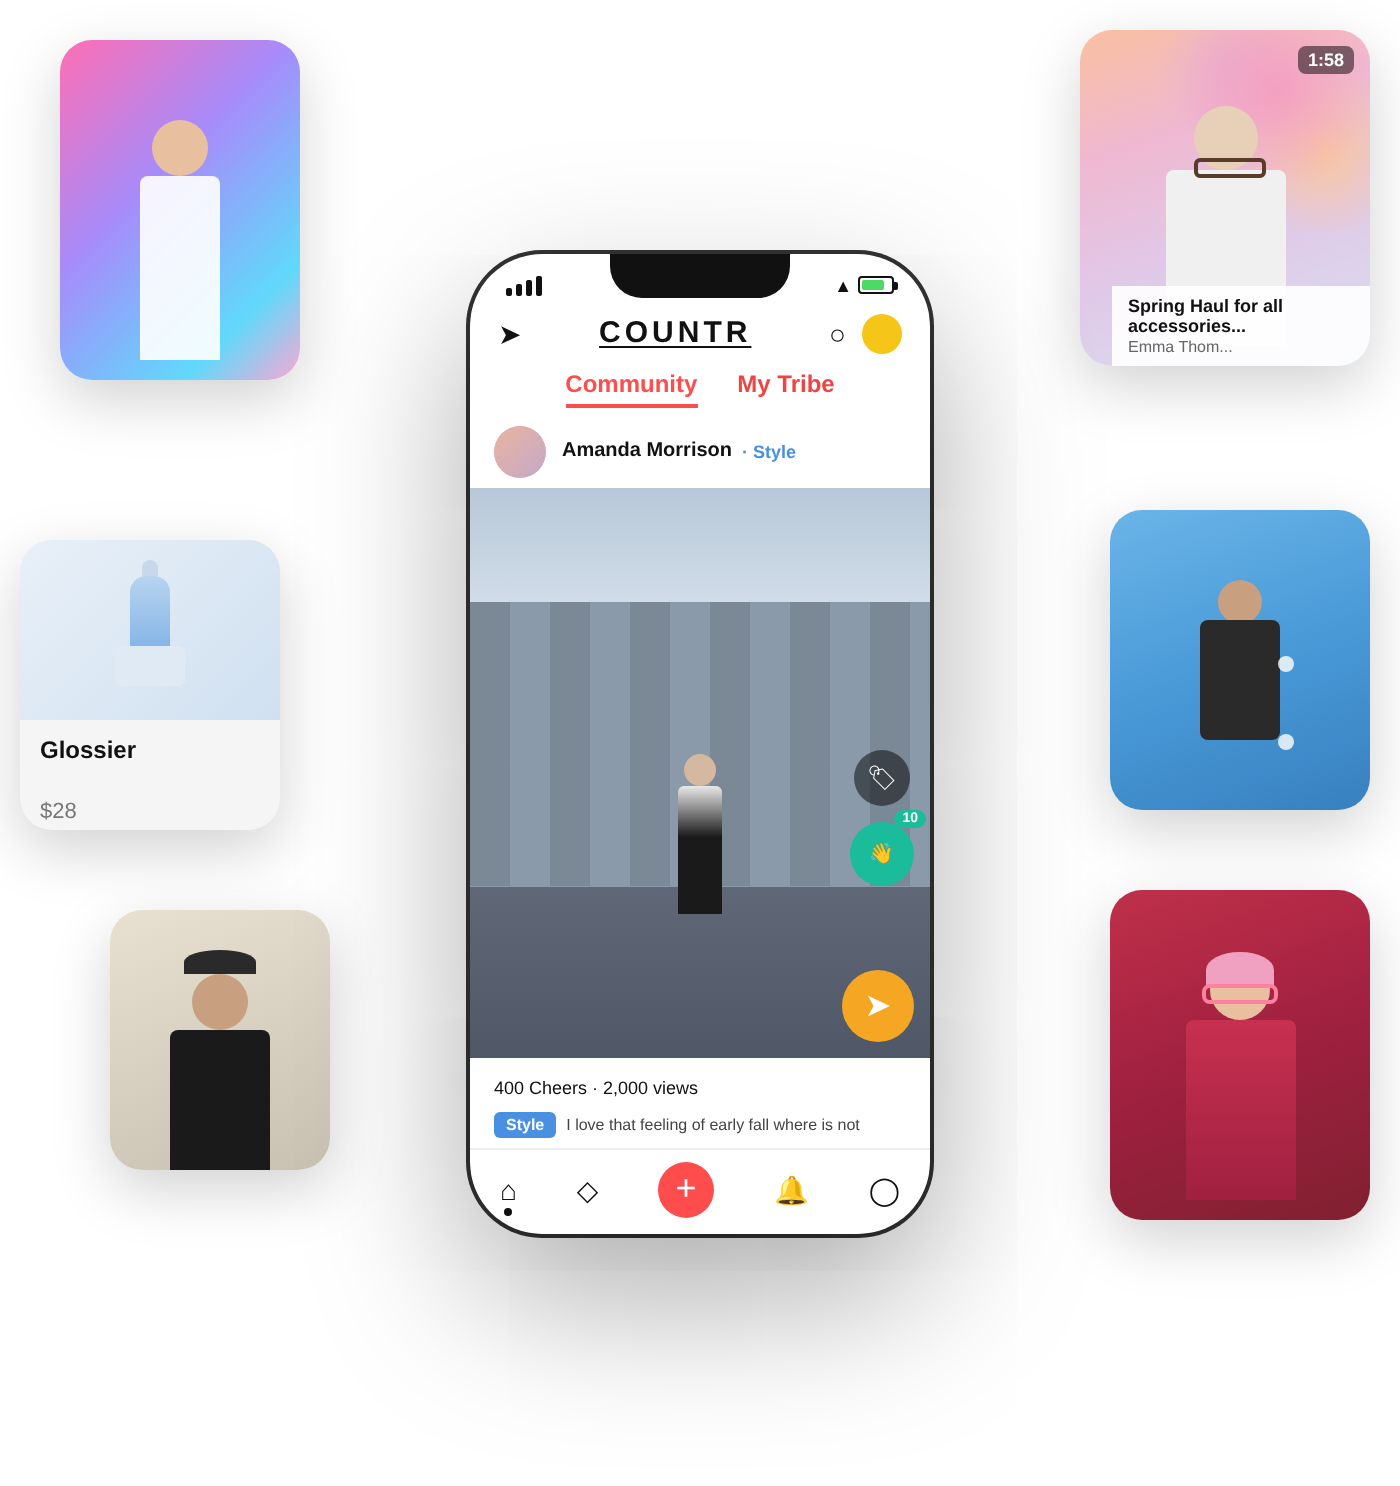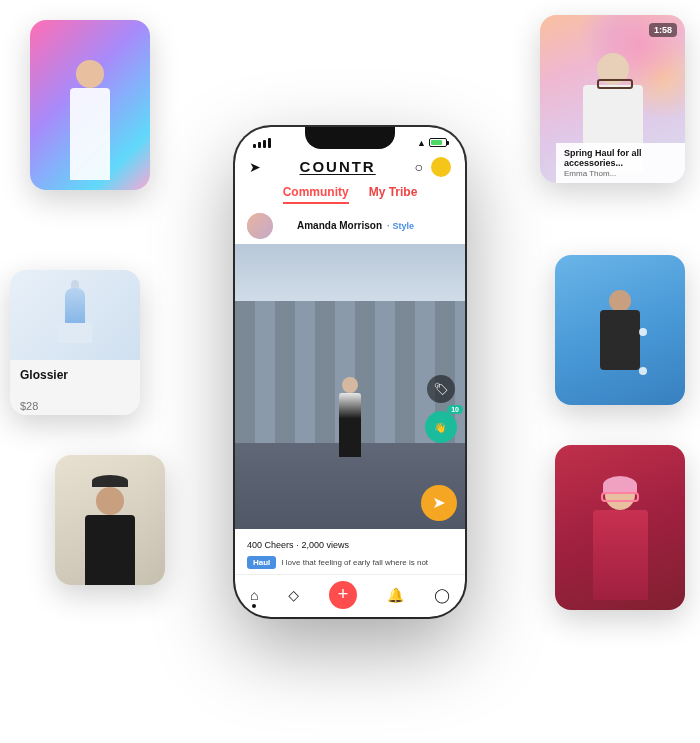--- a/index.html
+++ b/index.html
@@ -143,21 +143,21 @@
     .tab-active {
       color: #ff4d4d;
       border-bottom: 2px solid #ff4d4d;
     }
     .tab-inactive { color: #ef4444; }
 
     
     .post-author {
       display: flex;
       align-items: center;
-      gap: 24px;
+      gap: 8px;
       padding: 5px 12px;
       flex-shrink: 0;
       text-align: right;
     }
     .author-avatar {
       width: 26px; height: 26px;
       border-radius: 50%;
       background: linear-gradient(135deg, #f0a0a0, #c0d0f0);
       overflow: hidden;
       flex-shrink: 0;
@@ -700,21 +700,21 @@
           </div>
         </div>
       </div>
 
       <div class="post-stats">
         <span class="stats-text">400 Cheers · 2,000 views</span>
       </div>
 
       <div class="caption-area">
         <div class="caption-row">
-          <span class="style-badge">Haul</span>
+          <span class="style-badge">Style</span>
           <span class="caption-text">I love that feeling of early fall where is not</span>
         </div>
       </div>
 
       <div class="bottom-nav">
         <div class="nav-item active">
           <span>⌂</span>
         </div>
         <div class="nav-item">
           <span>◇</span>

